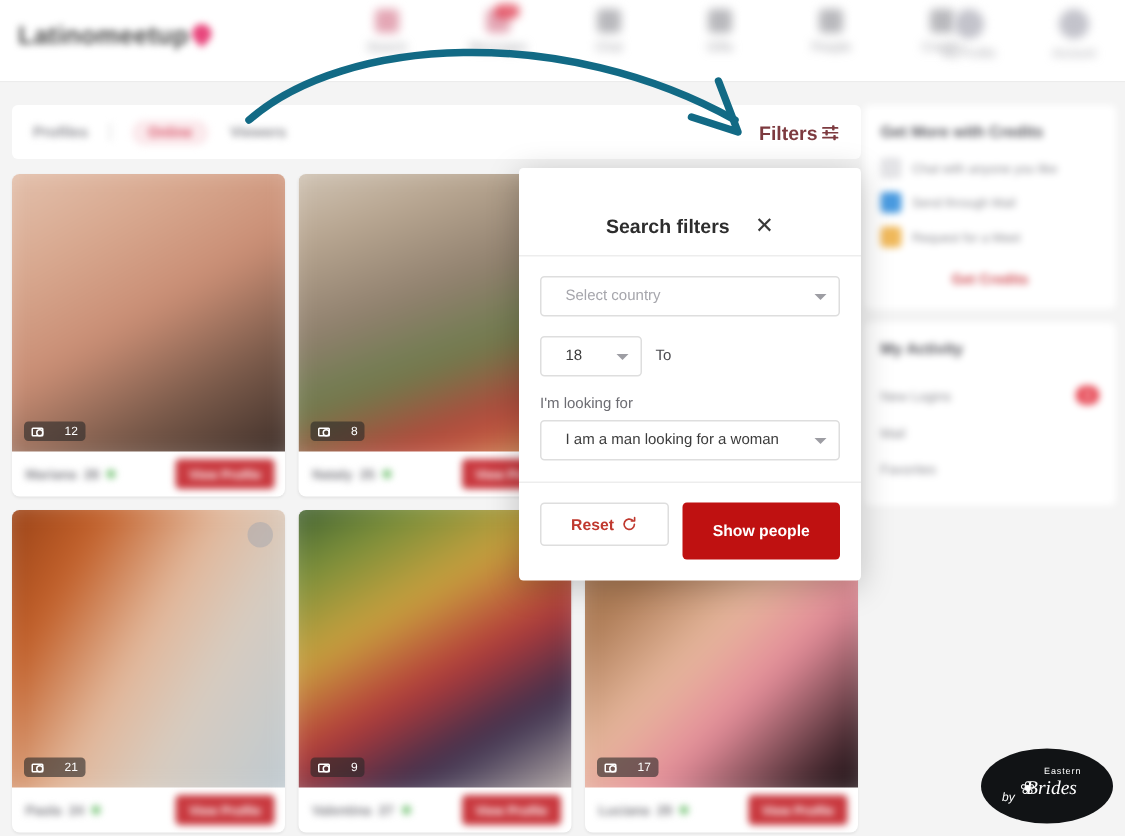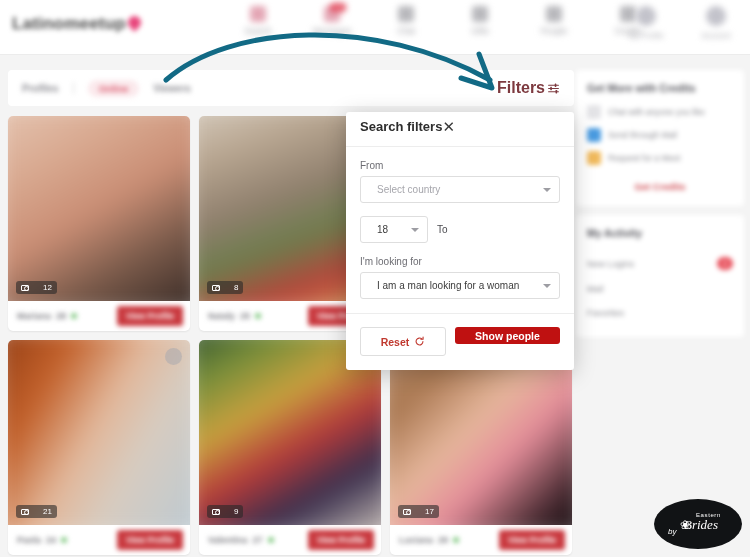--- a/index.html
+++ b/index.html
@@ -44,21 +44,21 @@
   .filterbar {
     position: absolute; top: 70px; left: 8px; width: 566px; height: 36px;
     background: #fff; border-radius: 4px; display: flex; align-items: center;
   }
   .fb-left { display: flex; align-items: center; gap: 14px; padding-left: 14px; }
   .fb-tab { font-size: 10px; color: #8d8d93; font-weight: 600; }
   .fb-sep { width: 1px; height: 12px; background: #d9d9d9; }
   .fb-pill { font-size: 9.5px; color: #d9566a; background: #fbe9ec; border-radius: 10px; padding: 3px 11px; font-weight: 600; }
   .fb-filters {
     position: absolute; right: 14px; display: flex; align-items: center; gap: 2px;
-    font-size: 16px; color: #7d3a3f; font-weight: 600; cursor: pointer;
+    font-size: 13px; color: #7d3a3f; font-weight: 600; cursor: pointer;
   }
   .slider-ico { display: block; }
 
   
   .grid {
     position: absolute; top: 116px; left: 8px; width: 566px;
     display: flex; flex-wrap: wrap; gap: 9px;
   }
   .card {
     width: 182px; background: #fff; border-radius: 5px; overflow: hidden;
@@ -117,22 +117,22 @@
   .act-lbl { font-size: 9px; color: #8b8b91; }
   .act-count { background: #e8505c; color: #fff; font-size: 7.5px; border-radius: 8px; padding: 2px 6px; }
 
   
   .modal {
     position: absolute; top: 112px; left: 346px; width: 228px;
     background: #fff; border-radius: 3px;
     box-shadow: 0 4px 22px rgba(0,0,0,.22); z-index: 30;
   }
   .modal-head {
-    display: flex; align-items: center; justify-content: flex-start;
-    padding: 7px 14px 12px; border-bottom: 1px solid #ededed;
+    display: flex; align-items: center; justify-content: center;
+    padding: 31px 14px 12px; border-bottom: 1px solid #ededed; gap: 17px;
   }
   .modal-title { font-size: 13px; font-weight: 700; color: #2d2d2d; }
   .close-x { font-size: 15px; color: #3a3a3a; cursor: pointer; line-height: 1; background:none; border:none; font-family:"Liberation Sans",sans-serif; }
   .modal-body { padding: 13px 14px 14px; }
   .fld-label { font-size: 10px; color: #6d6d73; margin-bottom: 5px; }
   .sel {
     position: relative; border: 1px solid #dedede; border-radius: 3px;
     height: 27px; display: flex; align-items: center; padding: 0 16px;
     font-size: 10px; color: #3c3c3c; background: #fff; cursor: pointer;
   }
@@ -149,21 +149,21 @@
   .modal-foot {
     display: flex; gap: 9px; padding: 13px 14px 14px; border-top: 1px solid #ededed;
   }
   .reset-btn {
     flex: 1; height: 29px; border: 1px solid #dedede; background: #fff;
     color: #c0392f; font-size: 10.5px; font-weight: 700; border-radius: 3px;
     display: flex; align-items: center; justify-content: center; gap: 5px; cursor: pointer;
     font-family: "Liberation Sans", sans-serif;
   }
   .show-btn {
-    flex: 1.25; height: 17px; border: none; background: #bf1111; color: #fff;
+    flex: 1.25; height: 38px; border: none; background: #bf1111; color: #fff;
     font-size: 10.5px; font-weight: 700; border-radius: 3px; cursor: pointer;
     font-family: "Liberation Sans", sans-serif;
   }
 
   
   .anno-arrow { position: absolute; left: 160px; top: 18px; z-index: 40; pointer-events: none; }
   .bubble { position: absolute; left: 48px; top: 168px; z-index: 40; pointer-events: none; }
   .bubble-txt {
     position: absolute; left: 0; top: 0; width: 176px; height: 88px;
     display: flex; align-items: center; justify-content: center;
@@ -412,21 +412,20 @@
 
   <div class="modal">
 
     <div class="modal-head">
       <span class="modal-title">Search filters</span>
       <button class="close-x">✕</button>
     </div>
 
     <div class="modal-body">
 
-      <div class="fld-label">From</div>
       <div class="sel ph-txt mb-13">
         <span>Select country</span>
         <span class="caret"></span>
       </div>
 
       <div class="age-row mb-13">
         <div class="sel sel-age">
           <span>18</span>
           <span class="caret"></span>
         </div>

